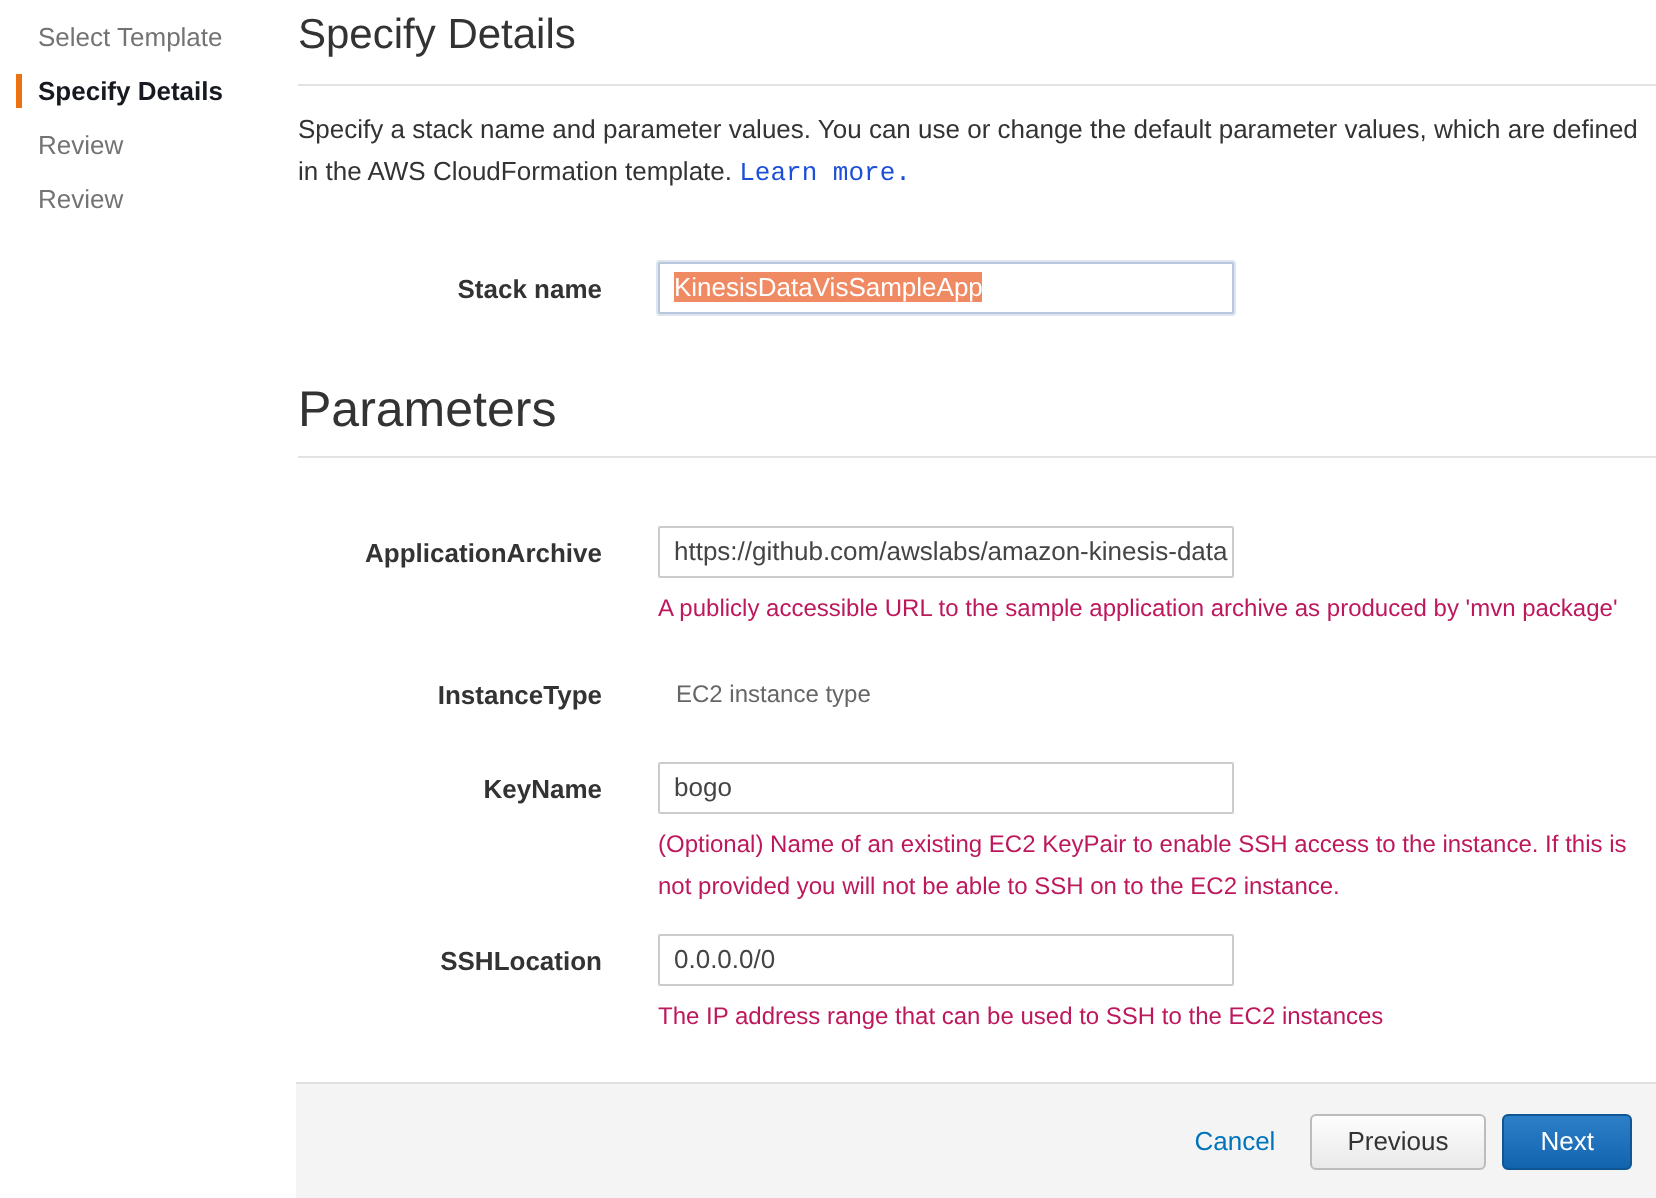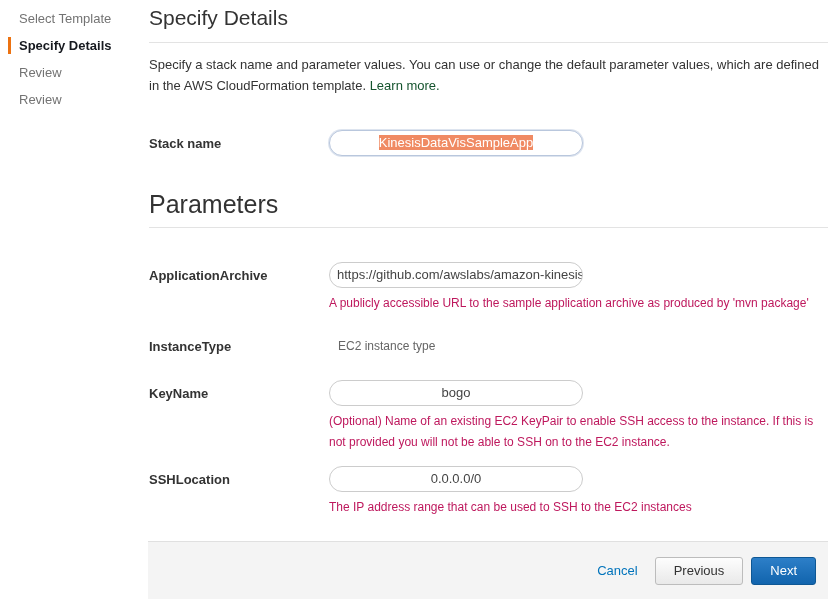--- a/index.html
+++ b/index.html
@@ -76,68 +76,68 @@
   }
 
   .intro {
     font-size: 13px;
     color: #333333;
     line-height: 21px;
     margin: 11px 0 0 0;
     max-width: 680px;
   }
   .link {
-    color: #14532d;
+    color: #1d4ed8;
     text-decoration: none;
     cursor: pointer;
+    font-family: Liberation Mono, monospace;
   }
 
   
   .form-area { margin-top: 34px; }
 
   .row {
     display: flex;
     align-items: flex-start;
     margin-bottom: 0;
   }
   .row-label {
     width: 180px;
     flex: 0 0 180px;
-    text-align: left;
+    text-align: right;
     padding-right: 28px;
     box-sizing: border-box;
     font-weight: bold;
     font-size: 13px;
     color: #333333;
     line-height: 28px;
   }
   .row-field {
     flex: 1 1 auto;
     min-width: 0;
     display: flex;
     align-items: flex-start;
   }
 
   .txt {
-    width: 254px;
+    width: 288px;
     height: 26px;
     box-sizing: border-box;
     border: 1px solid #cccccc;
-    border-radius: 13px;
+    border-radius: 1px;
     padding: 0 7px;
     font-family: "Liberation Sans", sans-serif;
     font-size: 13px;
     color: #444444;
     background: #ffffff;
     outline: none;
     white-space: nowrap;
     overflow: hidden;
     text-overflow: clip;
     line-height: 24px;
-    text-align: center;
   }
   .txt.focused {
     border-color: #b9c7dd;
     box-shadow: 0 0 0 1px #dde4ef;
   }
   .txt .sel {
     background: #f08a63;
     color: #ffffff;
   }
 

